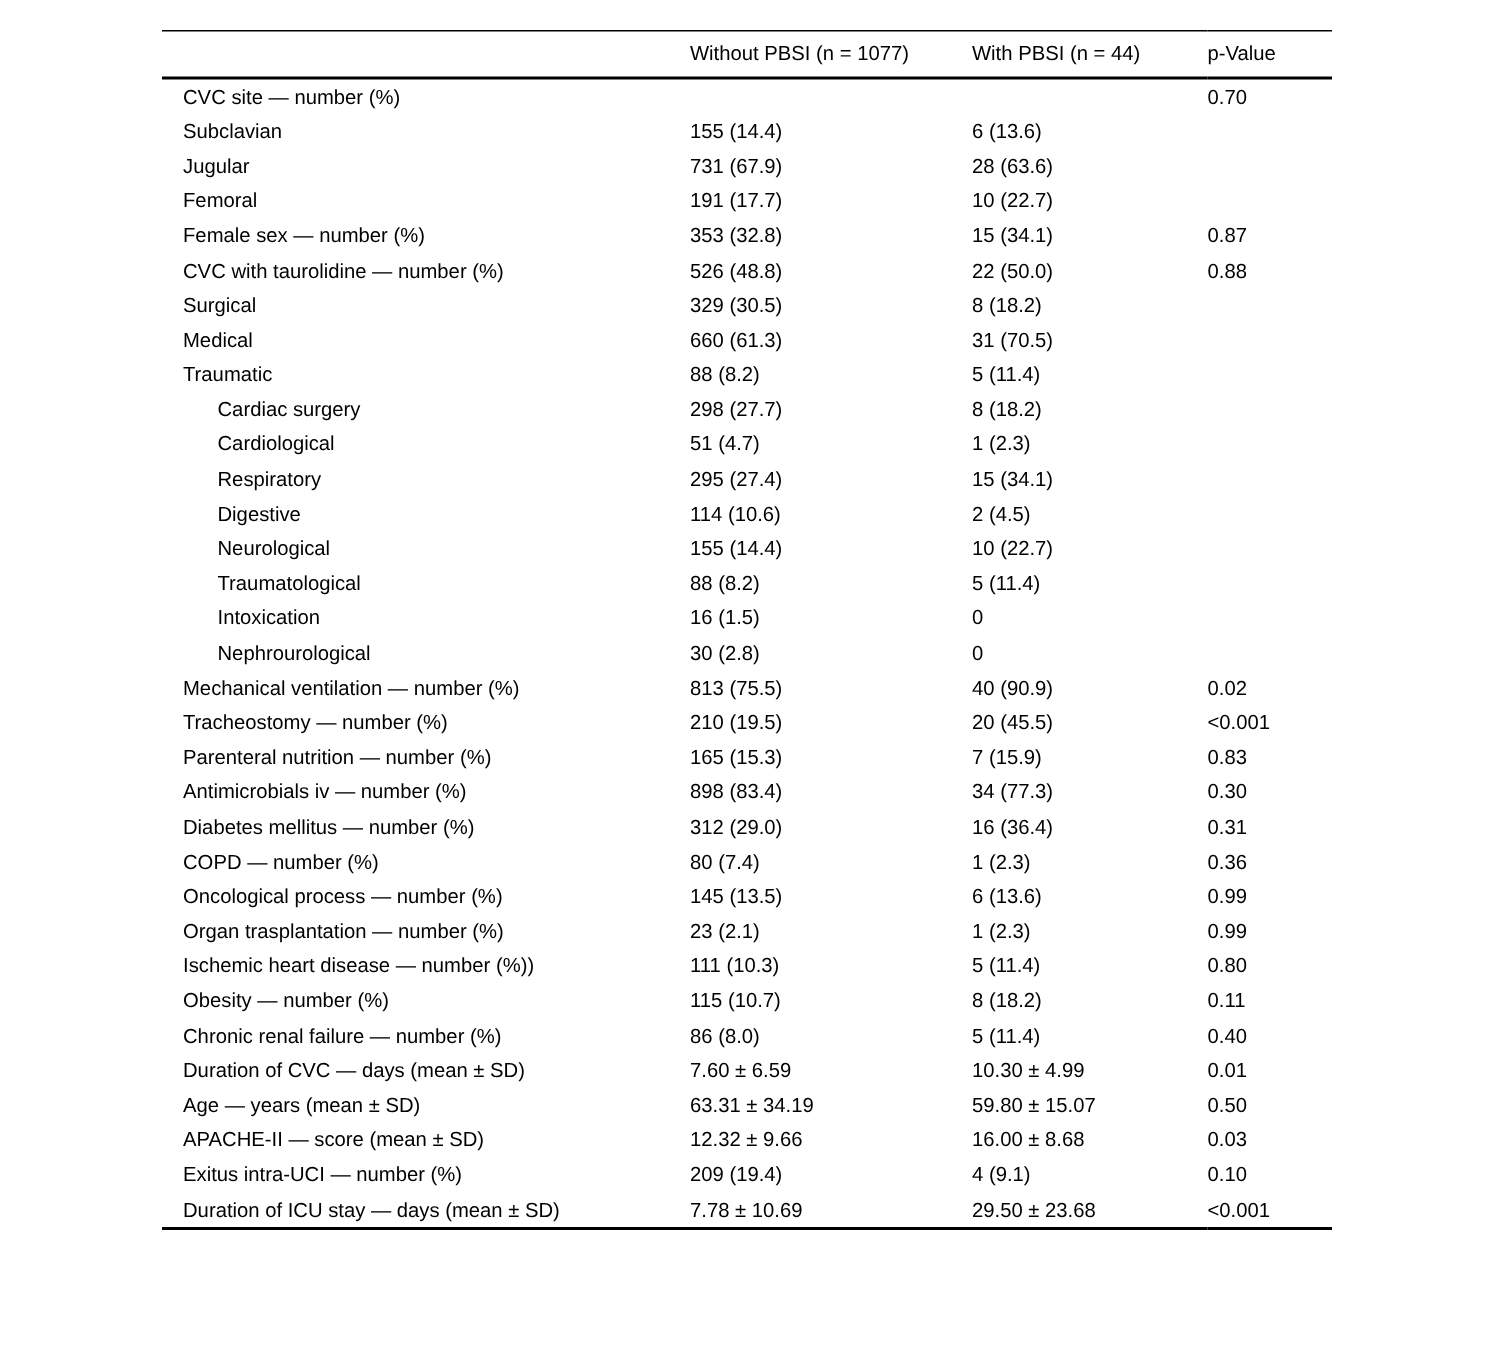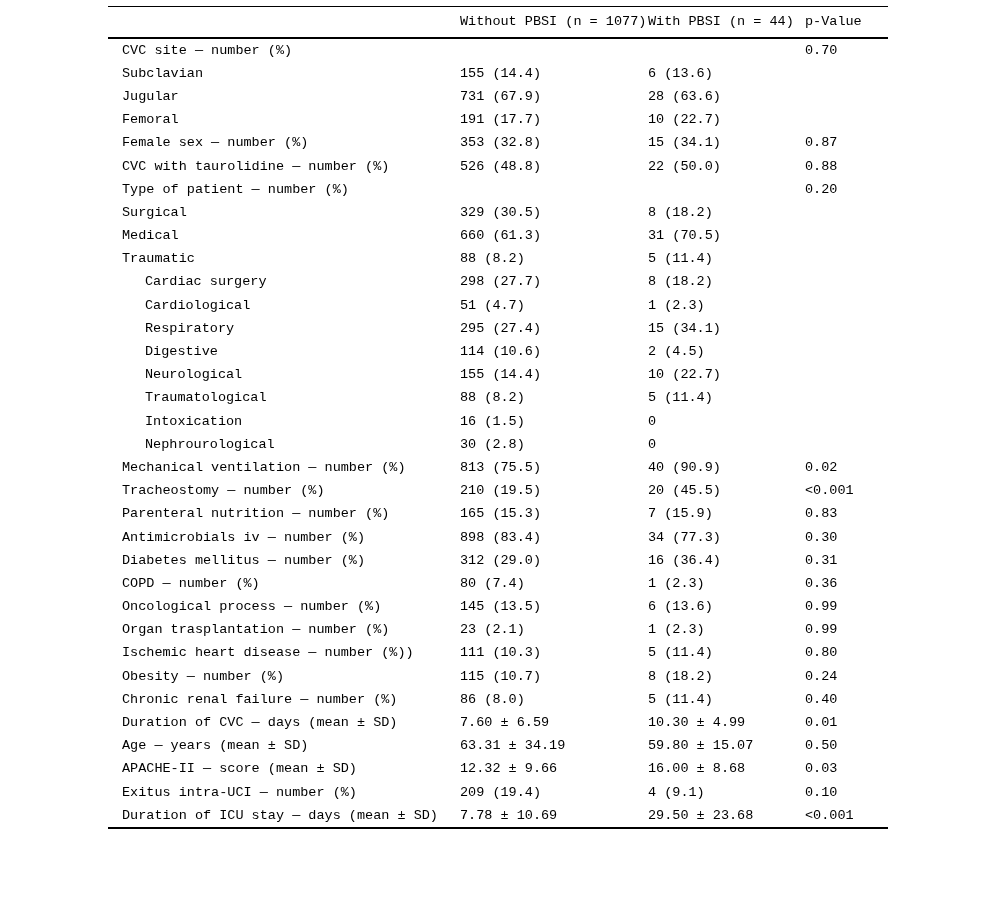--- a/index.html
+++ b/index.html
@@ -10,23 +10,22 @@
   body {
     width: 1000px;
     height: 898px;
     position: relative;
     font-family: "Liberation Sans", sans-serif;
     color: #000000;
   }
   .table-wrap {
     position: absolute;
     left: 108px;
-    top: 6px;
+    top: 20px;
     width: 780px;
-    font-family: Liberation Mono, monospace;
   }
   table {
     width: 780px;
     border-collapse: collapse;
     table-layout: fixed;
     border-top: 1.5px solid #000000;
     border-bottom: 2px solid #000000;
   }
   col.c-label   { width: 352px; }
   col.c-without { width: 188px; }
@@ -107,26 +106,20 @@
           <td>15 (34.1)</td>
           <td>0.87</td>
         </tr>
         <tr>
           <td class="label">CVC with taurolidine — number (%)</td>
           <td>526 (48.8)</td>
           <td>22 (50.0)</td>
           <td>0.88</td>
         </tr>
         <tr>
-          <td class="label">Type of patient — number (%)</td>
-          <td></td>
-          <td></td>
-          <td>0.20</td>
-        </tr>
-        <tr>
           <td class="label">Surgical</td>
           <td>329 (30.5)</td>
           <td>8 (18.2)</td>
           <td></td>
         </tr>
         <tr>
           <td class="label">Medical</td>
           <td>660 (61.3)</td>
           <td>31 (70.5)</td>
           <td></td>
@@ -236,21 +229,21 @@
         <tr>
           <td class="label">Ischemic heart disease — number (%))</td>
           <td>111 (10.3)</td>
           <td>5 (11.4)</td>
           <td>0.80</td>
         </tr>
         <tr>
           <td class="label">Obesity — number (%)</td>
           <td>115 (10.7)</td>
           <td>8 (18.2)</td>
-          <td>0.24</td>
+          <td>0.11</td>
         </tr>
         <tr>
           <td class="label">Chronic renal failure — number (%)</td>
           <td>86 (8.0)</td>
           <td>5 (11.4)</td>
           <td>0.40</td>
         </tr>
         <tr>
           <td class="label">Duration of CVC — days (mean ± SD)</td>
           <td>7.60 ± 6.59</td>

